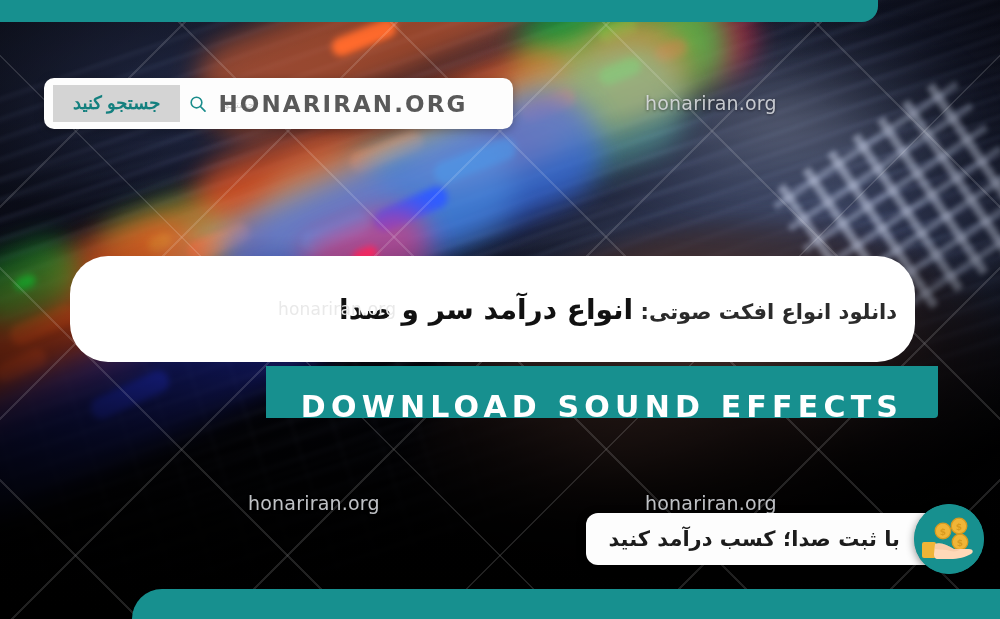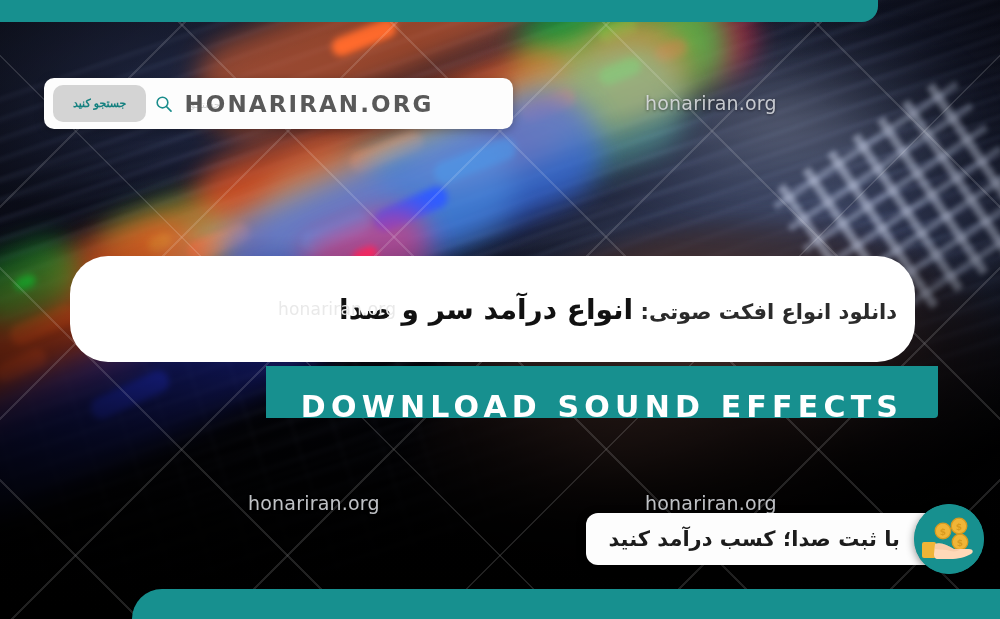--- a/index.html
+++ b/index.html
@@ -207,23 +207,23 @@
     padding: 0 9px;
     box-shadow: 0 2px 10px rgba(0,0,0,0.28);
     overflow: hidden;
   }
   .search-btn {
     flex: 0 0 auto;
     height: 37px;
     padding: 0 20px;
     background: #d4d4d4;
     border: none;
-    border-radius: 10px;
+    border-radius: 0;
     color: #14807f;
-    font-size: 11px;
+    font-size: 18px;
     font-weight: 700;
     direction: rtl;
     letter-spacing: 0.4px;
     line-height: 37px;
     cursor: pointer;
     white-space: nowrap;
   }
   .search-field {
     position: relative;
     flex: 1 1 auto;

